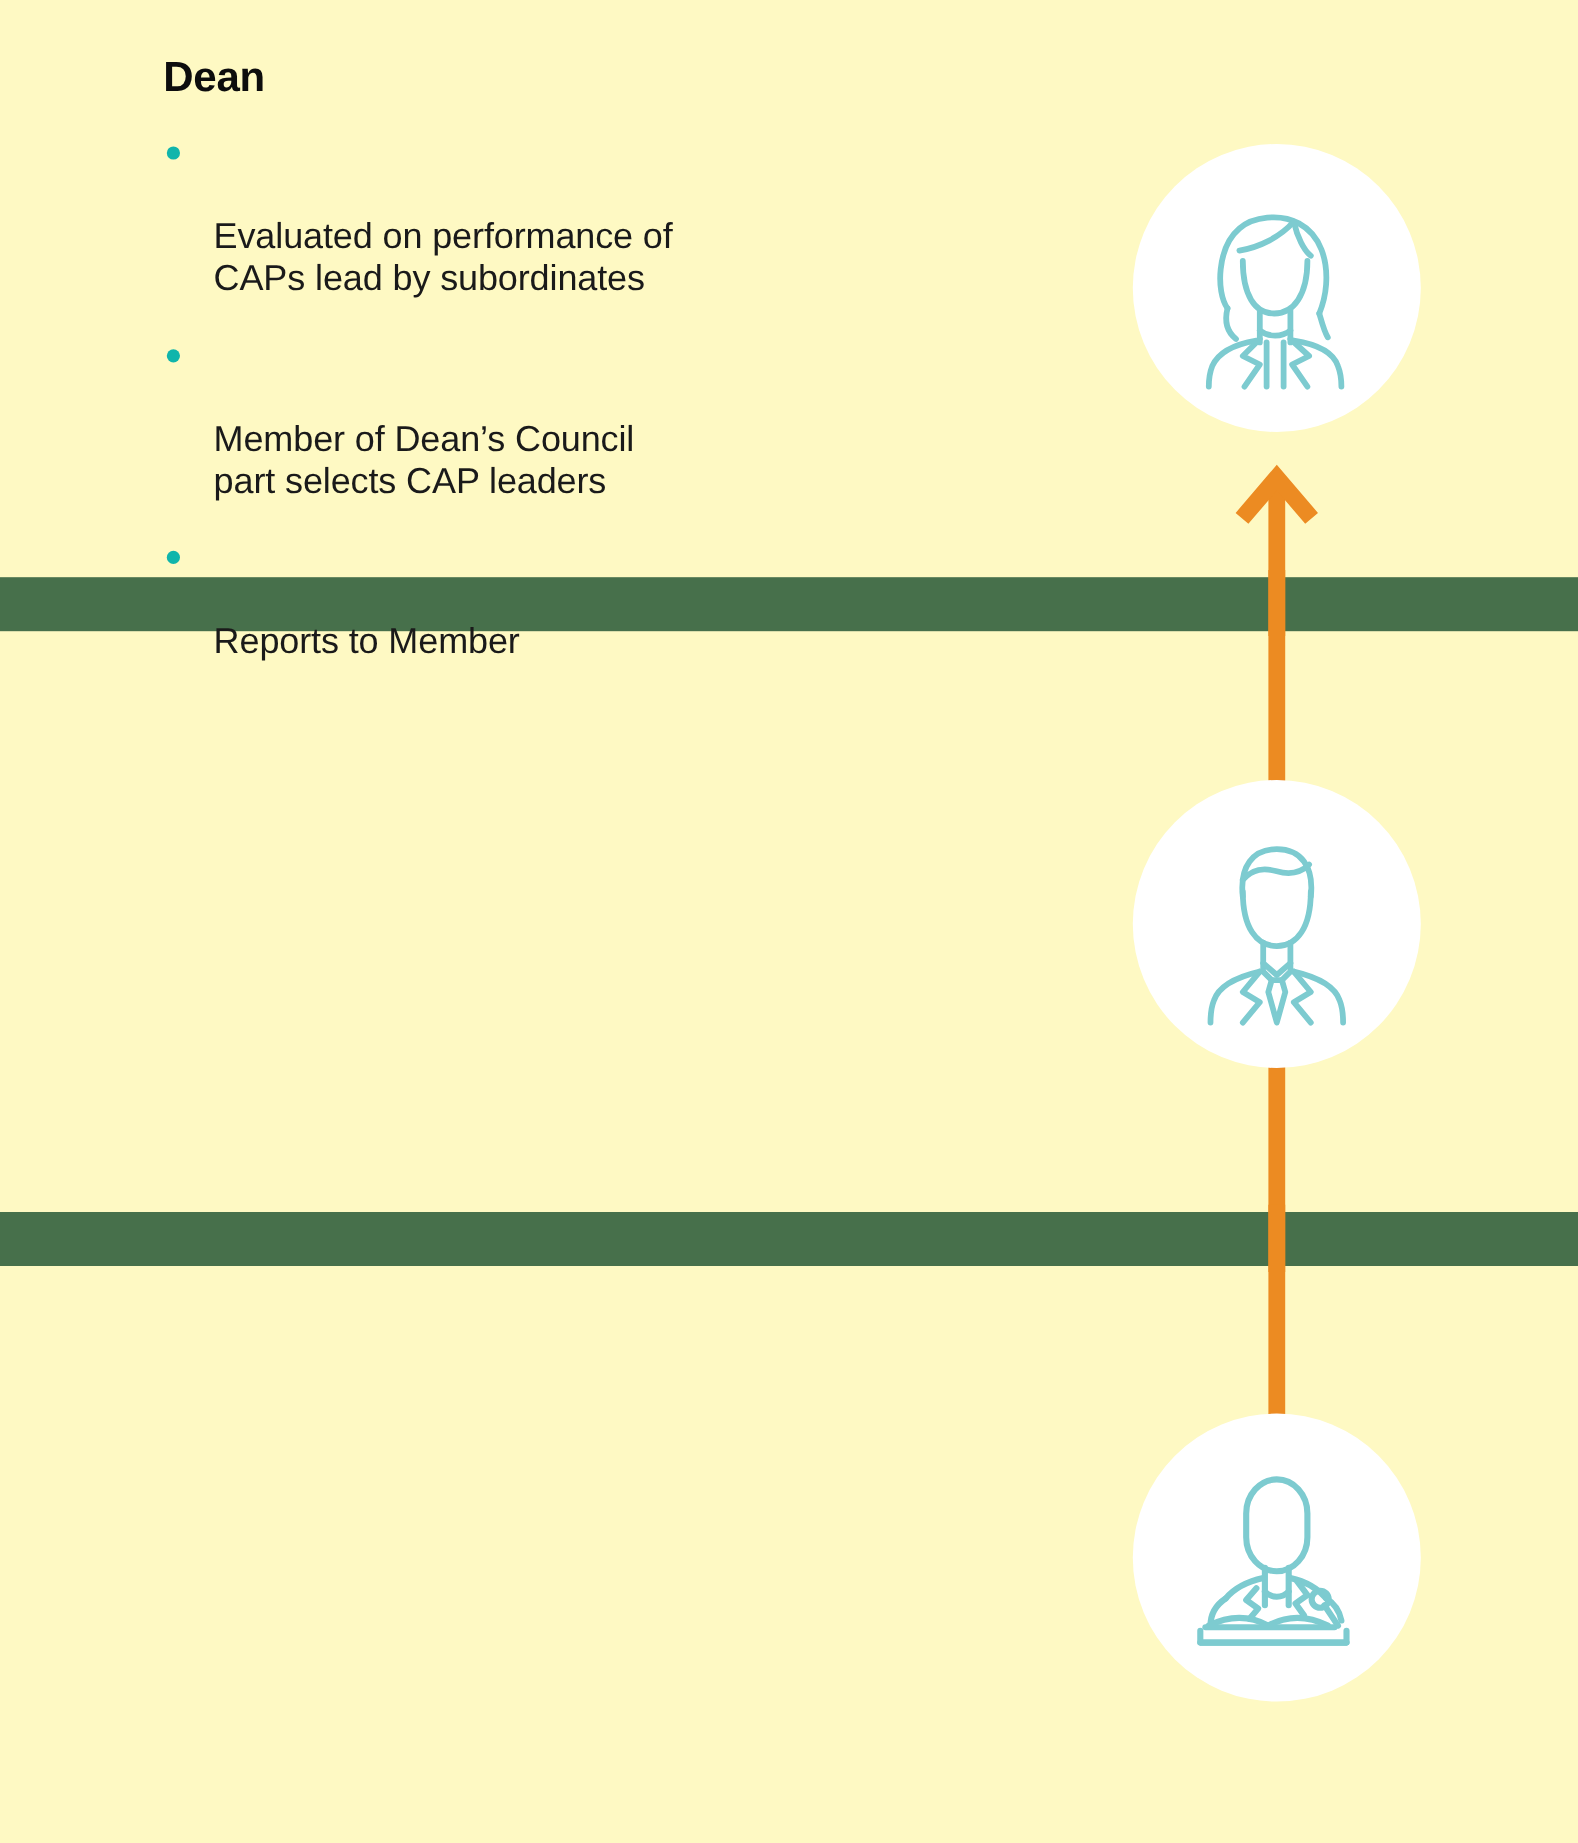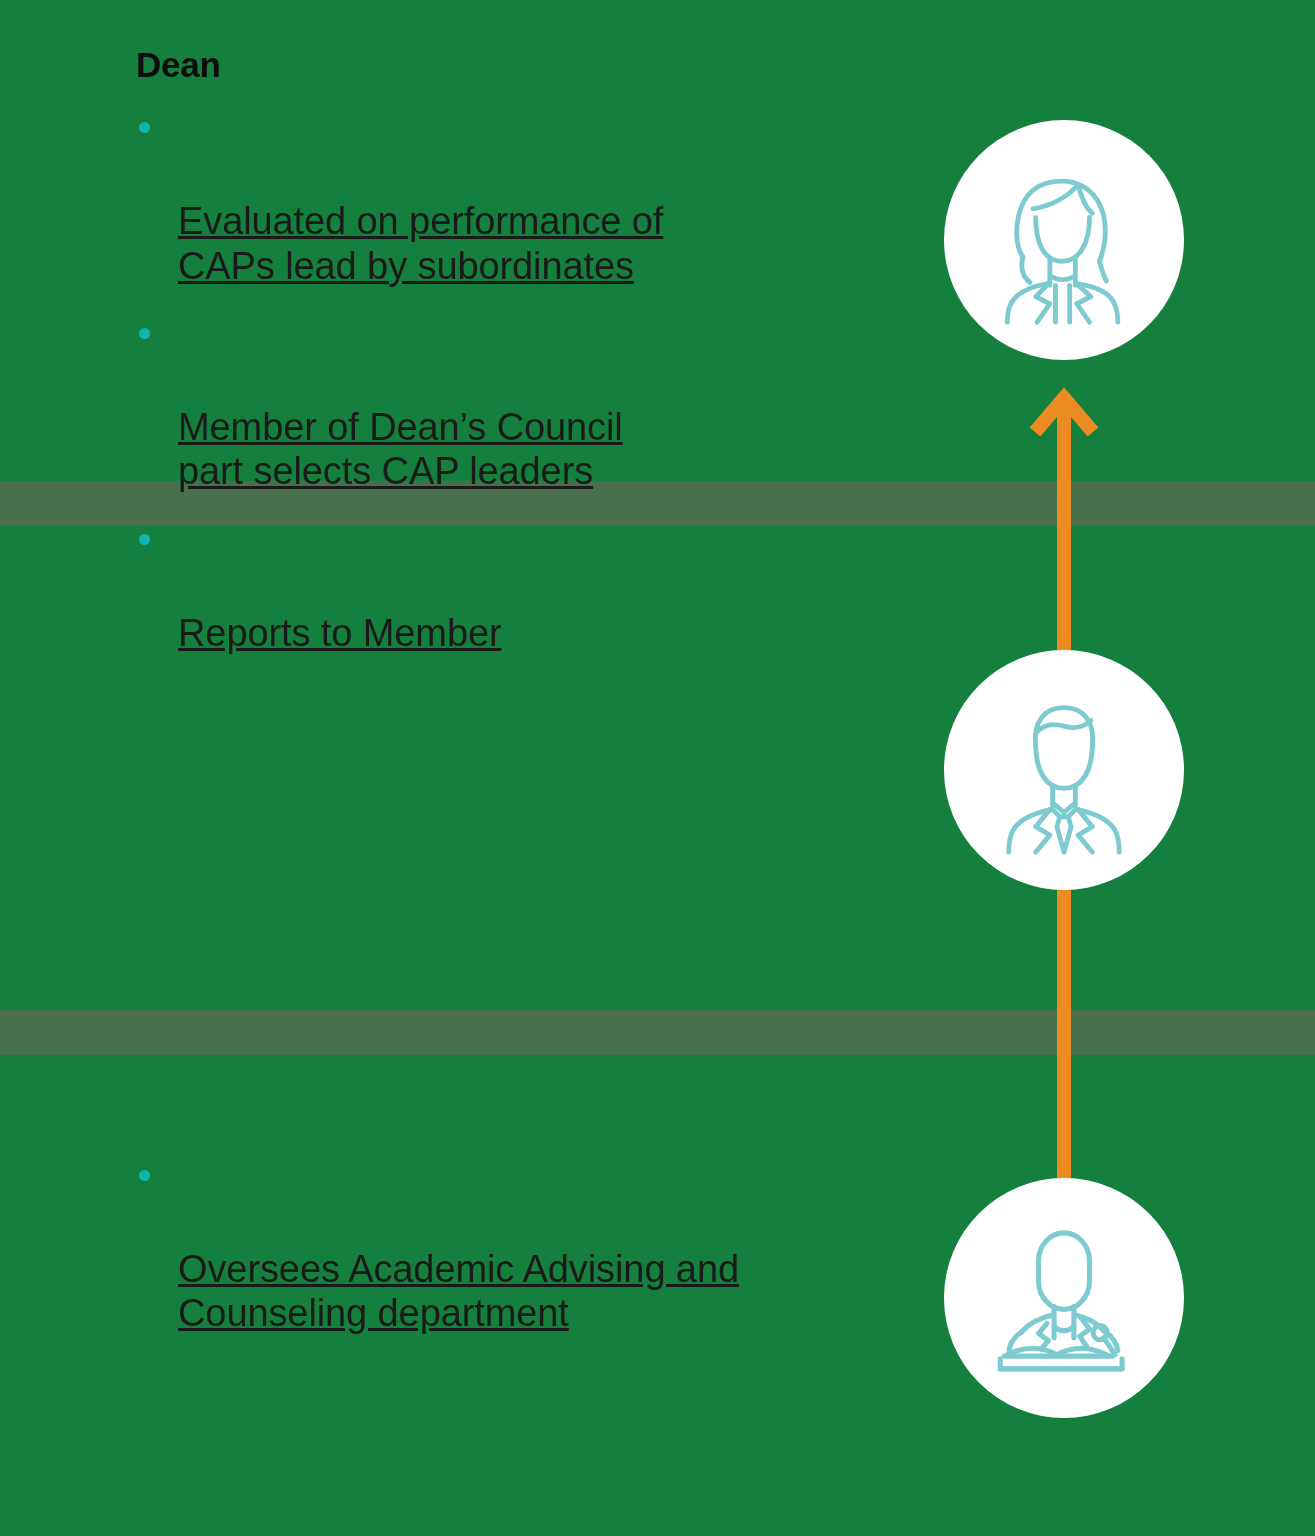--- a/index.html
+++ b/index.html
@@ -12,21 +12,21 @@
     background: #e6e6e6;
     font-family: "Liberation Sans", sans-serif;
     overflow: hidden;
     position: relative;
   }
 
   .canvas {
     position: relative;
     width: 1315px;
     height: 1536px;
-    background: #15803d;
+    background: #fef9c3;
     overflow: hidden;
   }
 
   
   .divider-bar {
     position: absolute;
     left: 0;
     width: 1315px;
     height: 45px;
     background: #47704b;
@@ -69,26 +69,25 @@
 
   .bullet-list {
     list-style: none;
     margin: 0;
     padding: 0;
   }
   .bullet-item {
     position: relative;
     padding-left: 42px;
     margin-bottom: 28px;
-    font-size: 38px;
+    font-size: 30px;
     line-height: 1.17;
     color: #1a1a1a;
     letter-spacing: -0.1px;
     white-space: pre-line;
-    text-decoration: underline;
   }
   .bullet-item:last-child { margin-bottom: 0; }
   .bullet-dot {
     position: absolute;
     left: 3px;
     top: 12px;
     width: 11px;
     height: 11px;
     border-radius: 50%;
     background: #10b5ab;
@@ -219,25 +218,20 @@
 
         <path d="M50 88 C37 91 26 96 23 105 C21 110 21 114 21 118"></path>
         <path d="M70 88 C83 91 94 96 97 105 C99 110 99 114 99 118"></path>
       </g>
     </svg>
   </div>
 
   <div class="section sec-3">
     <div class="section-text">
       <ul class="bullet-list">
-        <li class="bullet-item">
-          <span class="bullet-dot"></span>
-          <span>Oversees Academic Advising and
-Counseling department</span>
-        </li>
       </ul>
     </div>
   </div>
 
   <div class="icon-circle circle-3">
     <svg width="170" height="170" viewBox="0 0 120 120" aria-hidden="true">
       <g fill="none" stroke="#7dcbd0" stroke-width="3.6" stroke-linecap="round" stroke-linejoin="round">
 
         <rect x="42" y="14" width="36" height="54" rx="18" ry="20"></rect>
 

